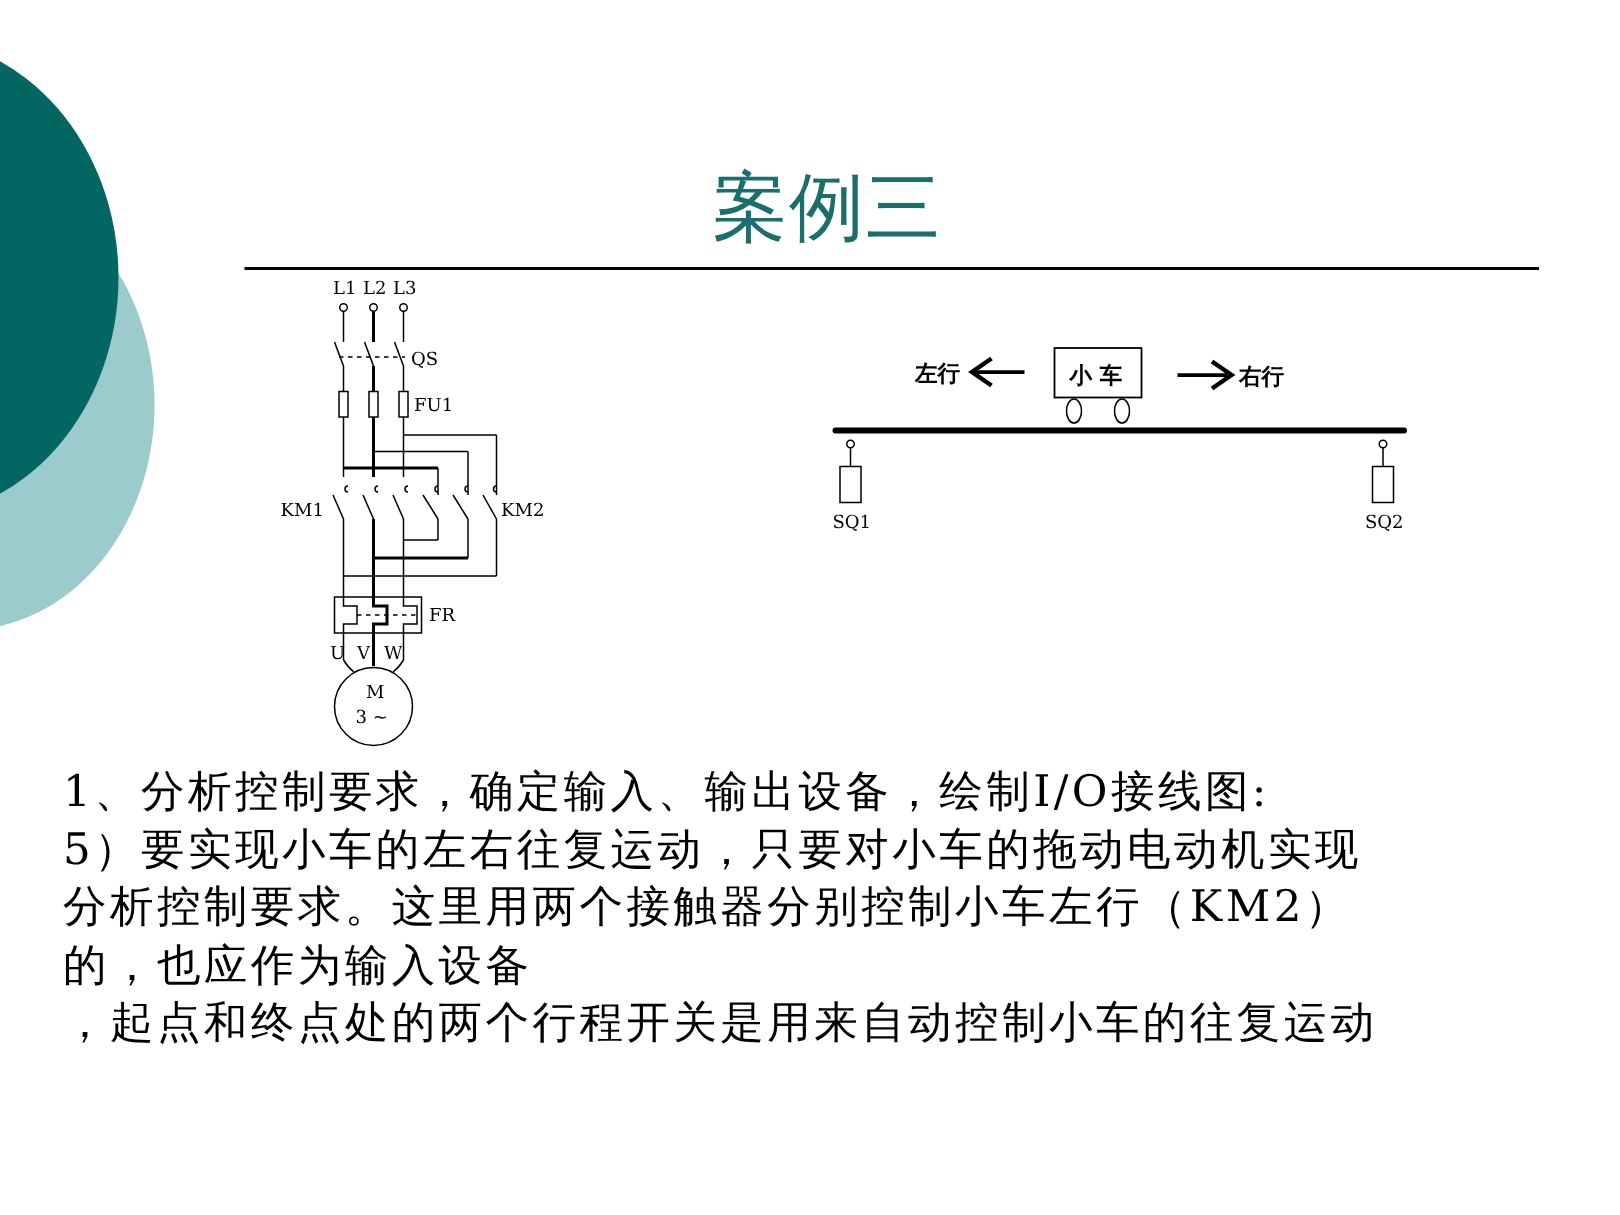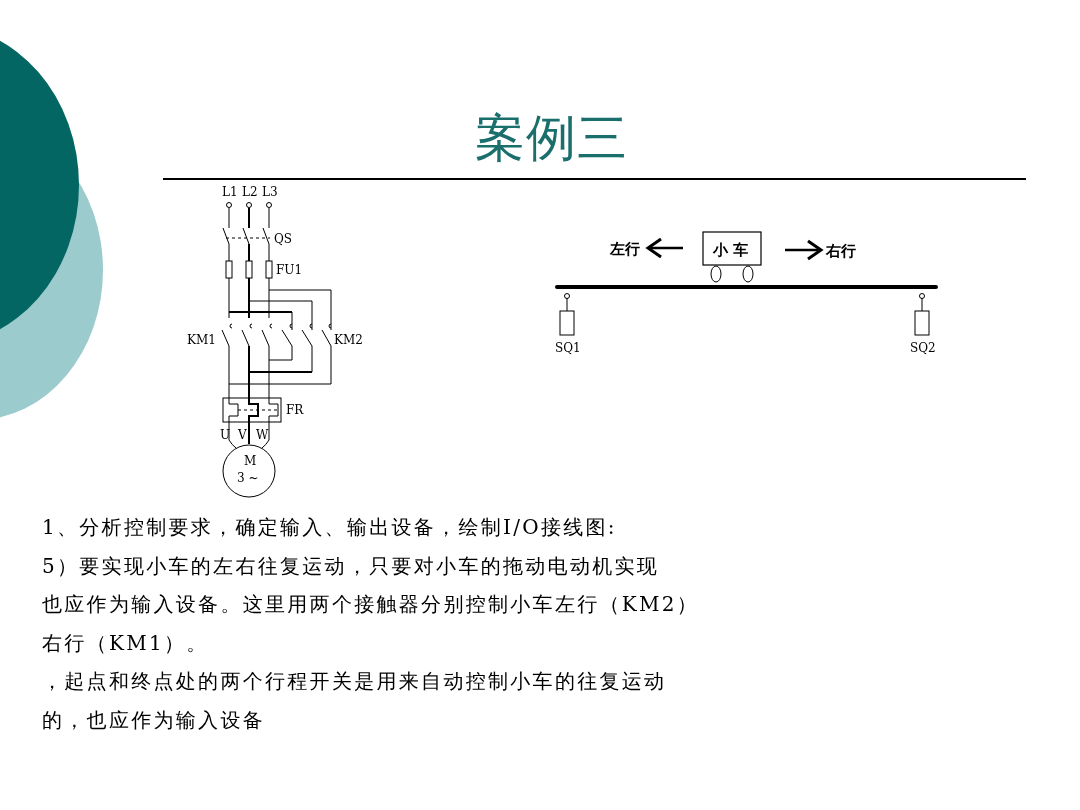--- a/index.html
+++ b/index.html
@@ -21,21 +21,21 @@
       letter-spacing: 1px; line-height: 64px;
       font-family: "DejaVu Serif", "Liberation Serif", serif;
       text-align: center;
     }
     .title-rule {
       position: absolute; left: 163px; top: 178px; width: 863px; height: 2px; background: #000;
     }
     .diagram { position: absolute; }
     .body-text {
       position: absolute; left: 42px; top: 508px; width: 1030px;
-      font-size: 20px; line-height: 38.5px; color: #000;
+      font-size: 29px; line-height: 38.5px; color: #000;
       font-family: "DejaVu Serif", "Liberation Serif", serif;
       letter-spacing: 2.3px;
     }
     .body-text .line { white-space: nowrap; display: block; }
     .lbl { font-family: "DejaVu Serif", "Liberation Serif", serif; font-size: 12px; fill: #000; }
     .lbl-cn { font-family: "DejaVu Sans", "Liberation Sans", sans-serif; font-size: 15px; fill: #000; font-weight: bold; }
   </style>
 </head>
 <body>
 
@@ -162,17 +162,16 @@
   <text class="lbl-cn" x="163" y="33">小 车</text>
   <text class="lbl-cn" x="60" y="32">左行</text>
   <text class="lbl-cn" x="276" y="34">右行</text>
   <text class="lbl" x="5" y="130">SQ1</text>
   <text class="lbl" x="360" y="130">SQ2</text>
 </svg>
 
 <div class="body-text">
   <span class="line">1、分析控制要求，确定输入、输出设备，绘制I/O接线图:</span>
   <span class="line">5）要实现小车的左右往复运动，只要对小车的拖动电动机实现</span>
-  <span class="line">也应作为输入设备。这里用两个接触器分别控制小车左行（KM2）</span>
-  <span class="line">右行（KM1）。</span>
+  <span class="line">分析控制要求。这里用两个接触器分别控制小车左行（KM2）</span>
+  <span class="line">的，也应作为输入设备</span>
   <span class="line">，起点和终点处的两个行程开关是用来自动控制小车的往复运动</span>
-  <span class="line">的，也应作为输入设备</span>
 </div>
 
 </body></html>

